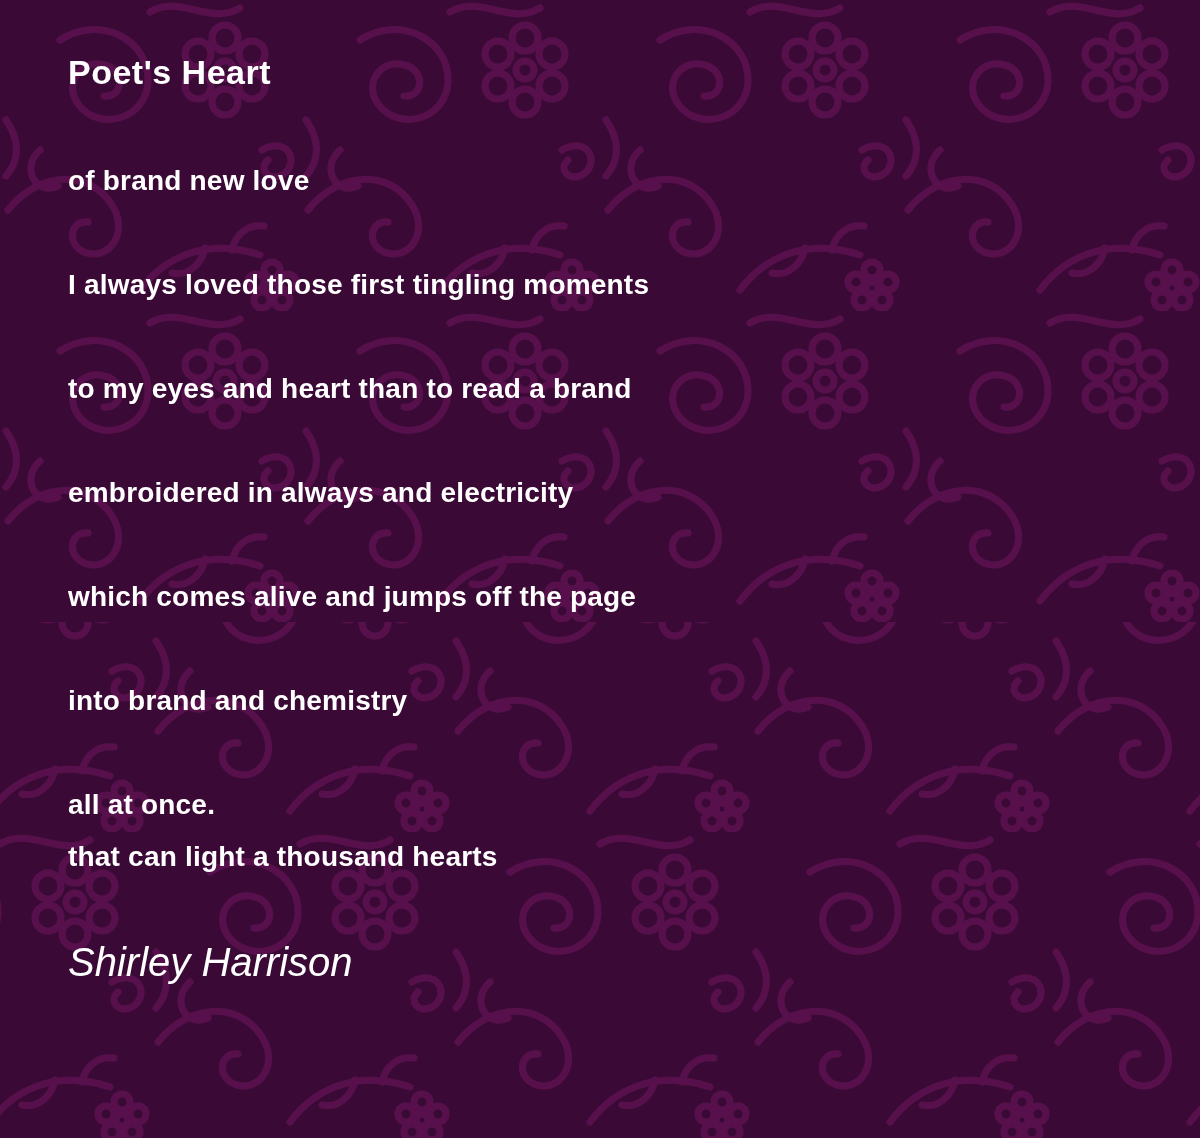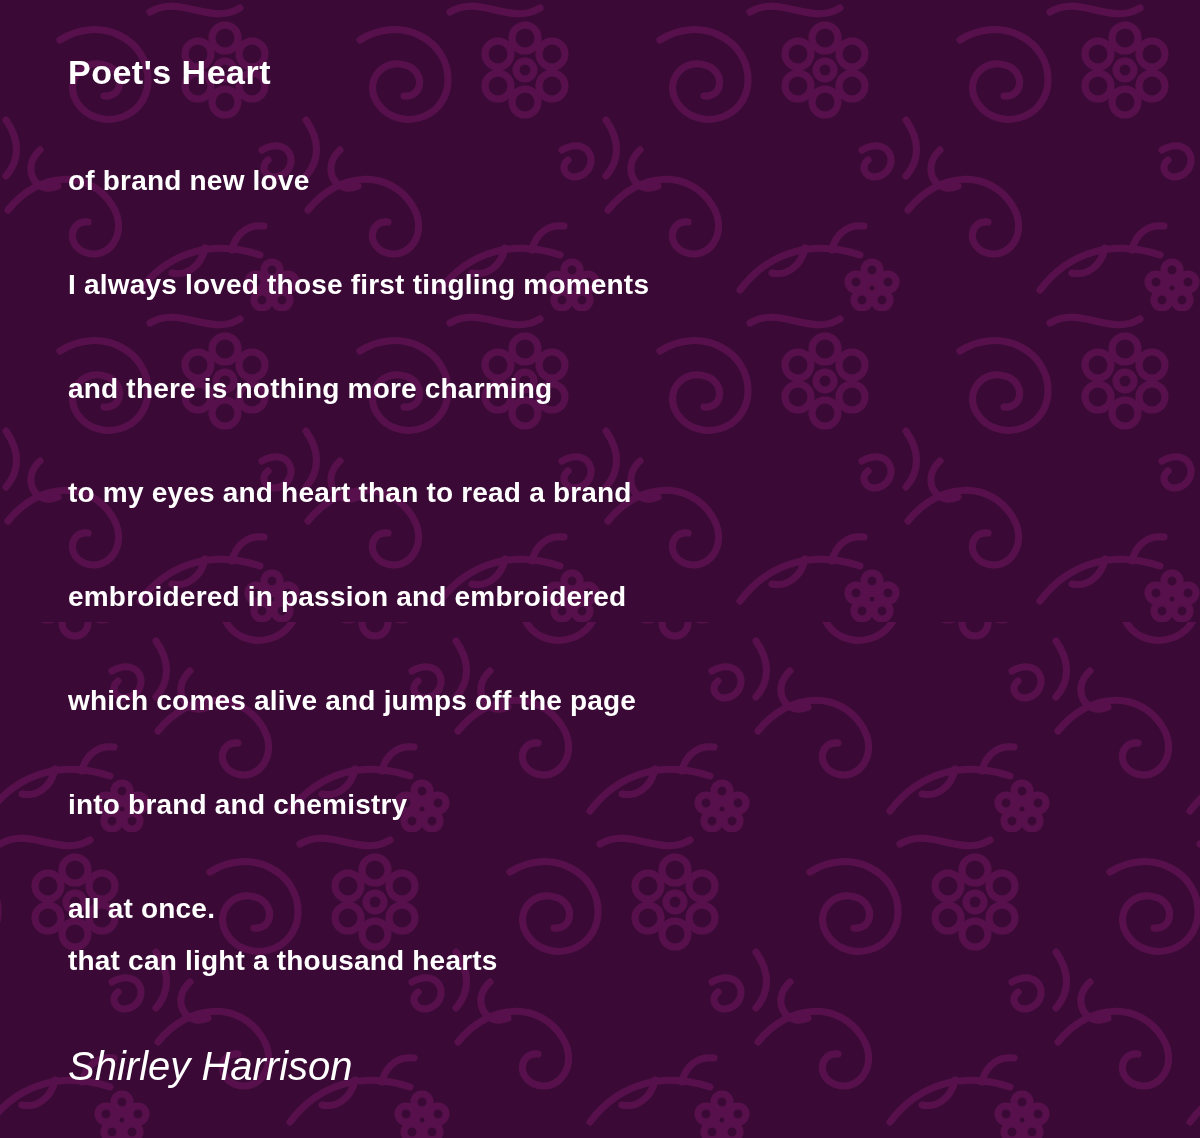--- a/index.html
+++ b/index.html
@@ -98,23 +98,22 @@
     <rect x="0" y="0" width="1200" height="1138" fill="#3a0935"></rect>
     <rect x="0" y="0" width="1200" height="622" fill="url(#p1)"></rect>
     <rect x="0" y="622" width="1200" height="516" fill="url(#p2)"></rect>
   </svg>
 
   <div class="content">
     <h1 class="poem-title">Poet's Heart</h1>
 
     <p class="line gap">of brand new love</p>
     <p class="line gap">I always loved those first tingling moments</p>
-    <p class="line gap">and there is nothing more charming</p>
     <p class="line gap">to my eyes and heart than to read a brand</p>
-    <p class="line gap">embroidered in passion and embroidered</p>
+    <p class="line gap">embroidered in always and electricity</p>
     <p class="line gap">which comes alive and jumps off the page</p>
     <p class="line gap">into brand and chemistry</p>
     <p class="line">all at once.</p>
     <p class="line">that can light a thousand hearts</p>
 
     <div class="poem-author">Shirley Harrison</div>
   </div>
 
 </div>
 

